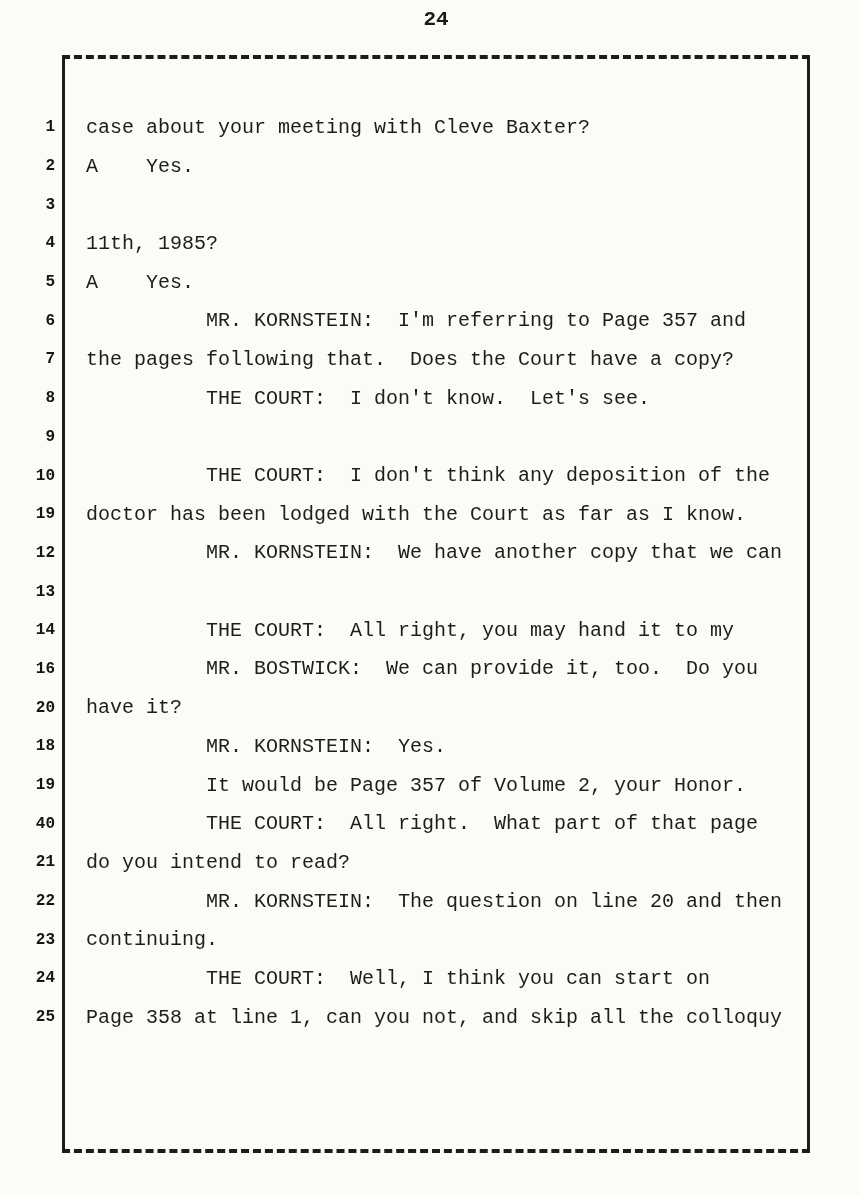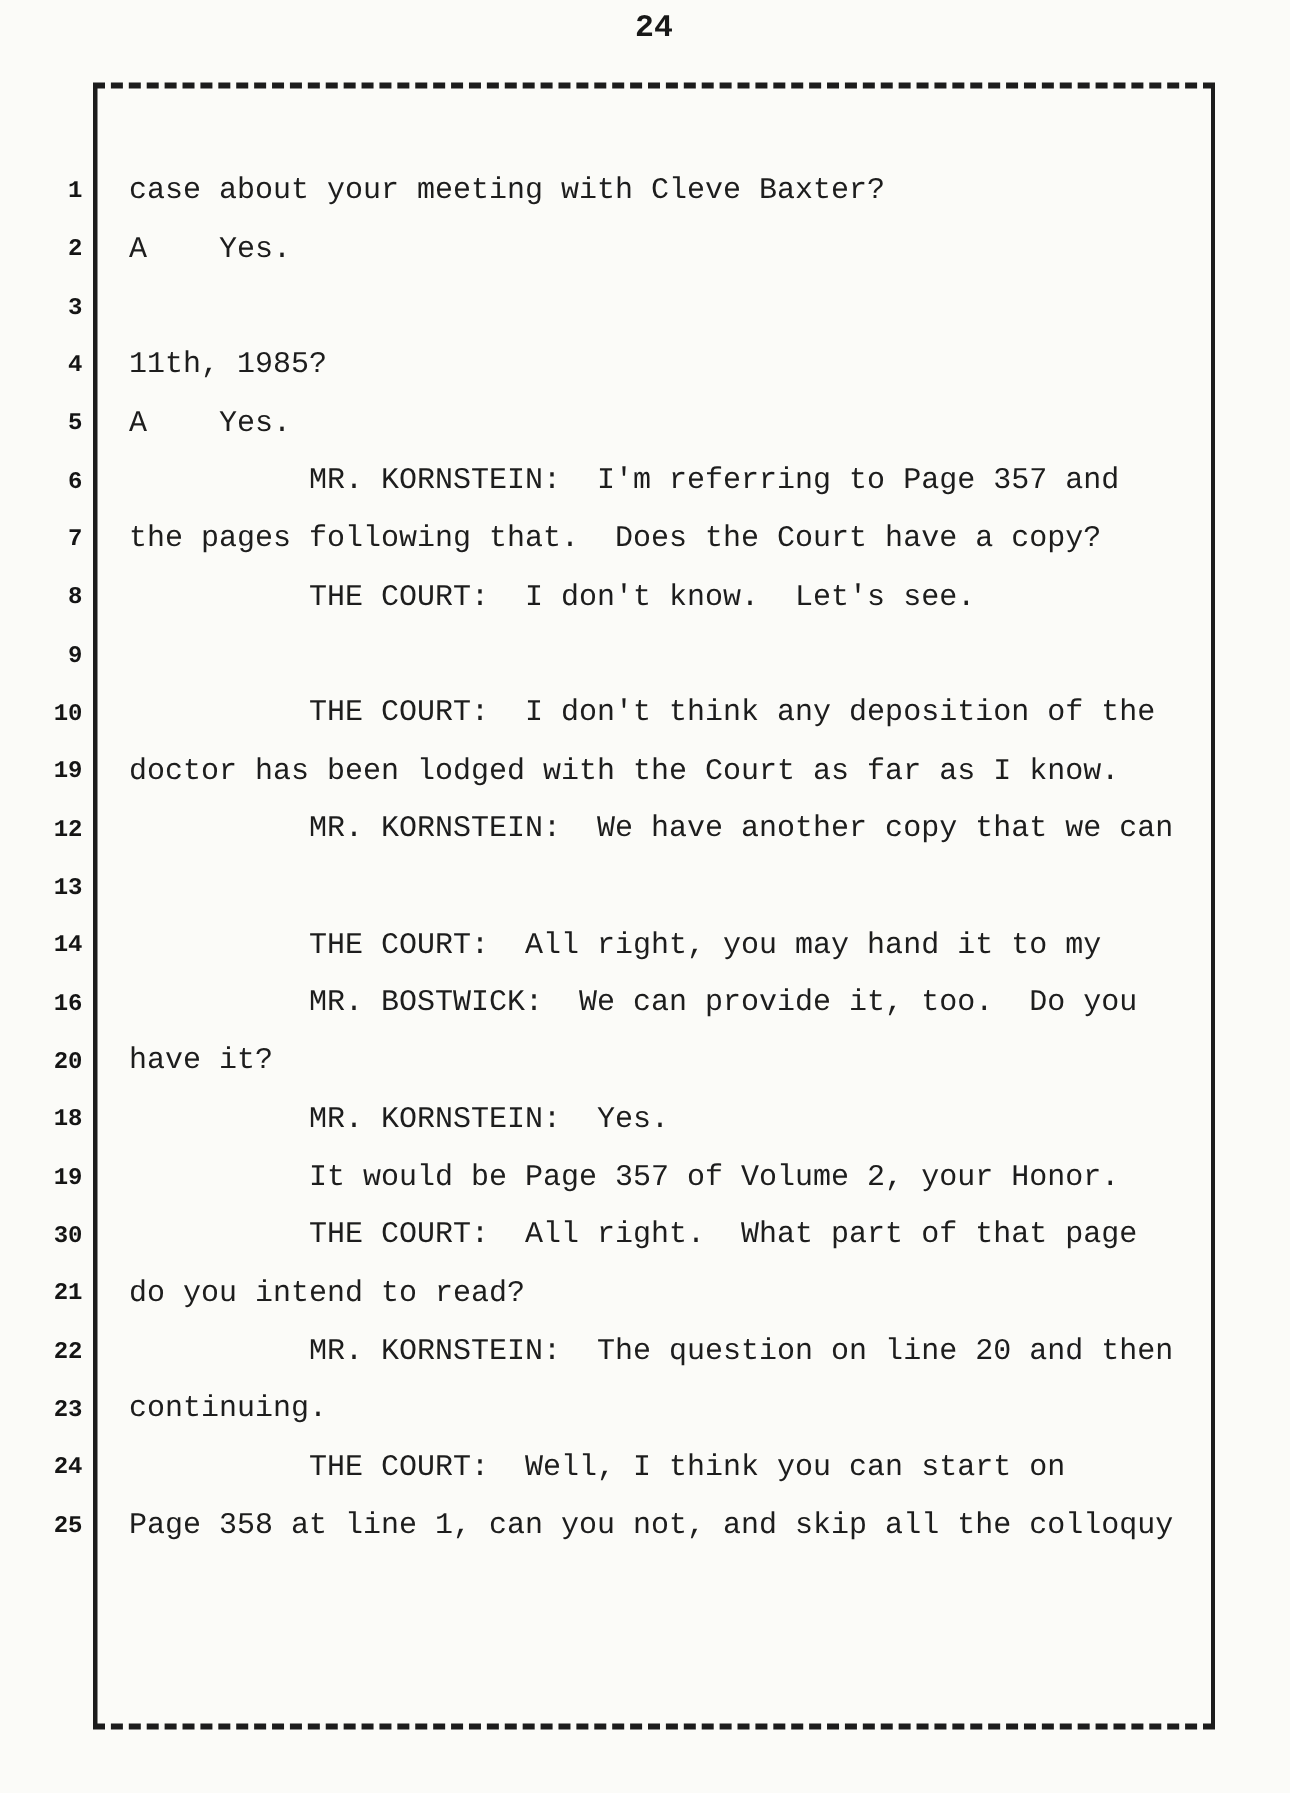--- a/index.html
+++ b/index.html
@@ -135,21 +135,21 @@
     </div>
     <div class="row">
       <span class="num">18</span>
       <span class="txt">          MR. KORNSTEIN:  Yes.</span>
     </div>
     <div class="row">
       <span class="num">19</span>
       <span class="txt">          It would be Page 357 of Volume 2, your Honor.</span>
     </div>
     <div class="row">
-      <span class="num">30</span>
+      <span class="num">40</span>
       <span class="txt">          THE COURT:  All right.  What part of that page</span>
     </div>
     <div class="row">
       <span class="num">21</span>
       <span class="txt">do you intend to read?</span>
     </div>
     <div class="row">
       <span class="num">22</span>
       <span class="txt">          MR. KORNSTEIN:  The question on line 20 and then</span>
     </div>

